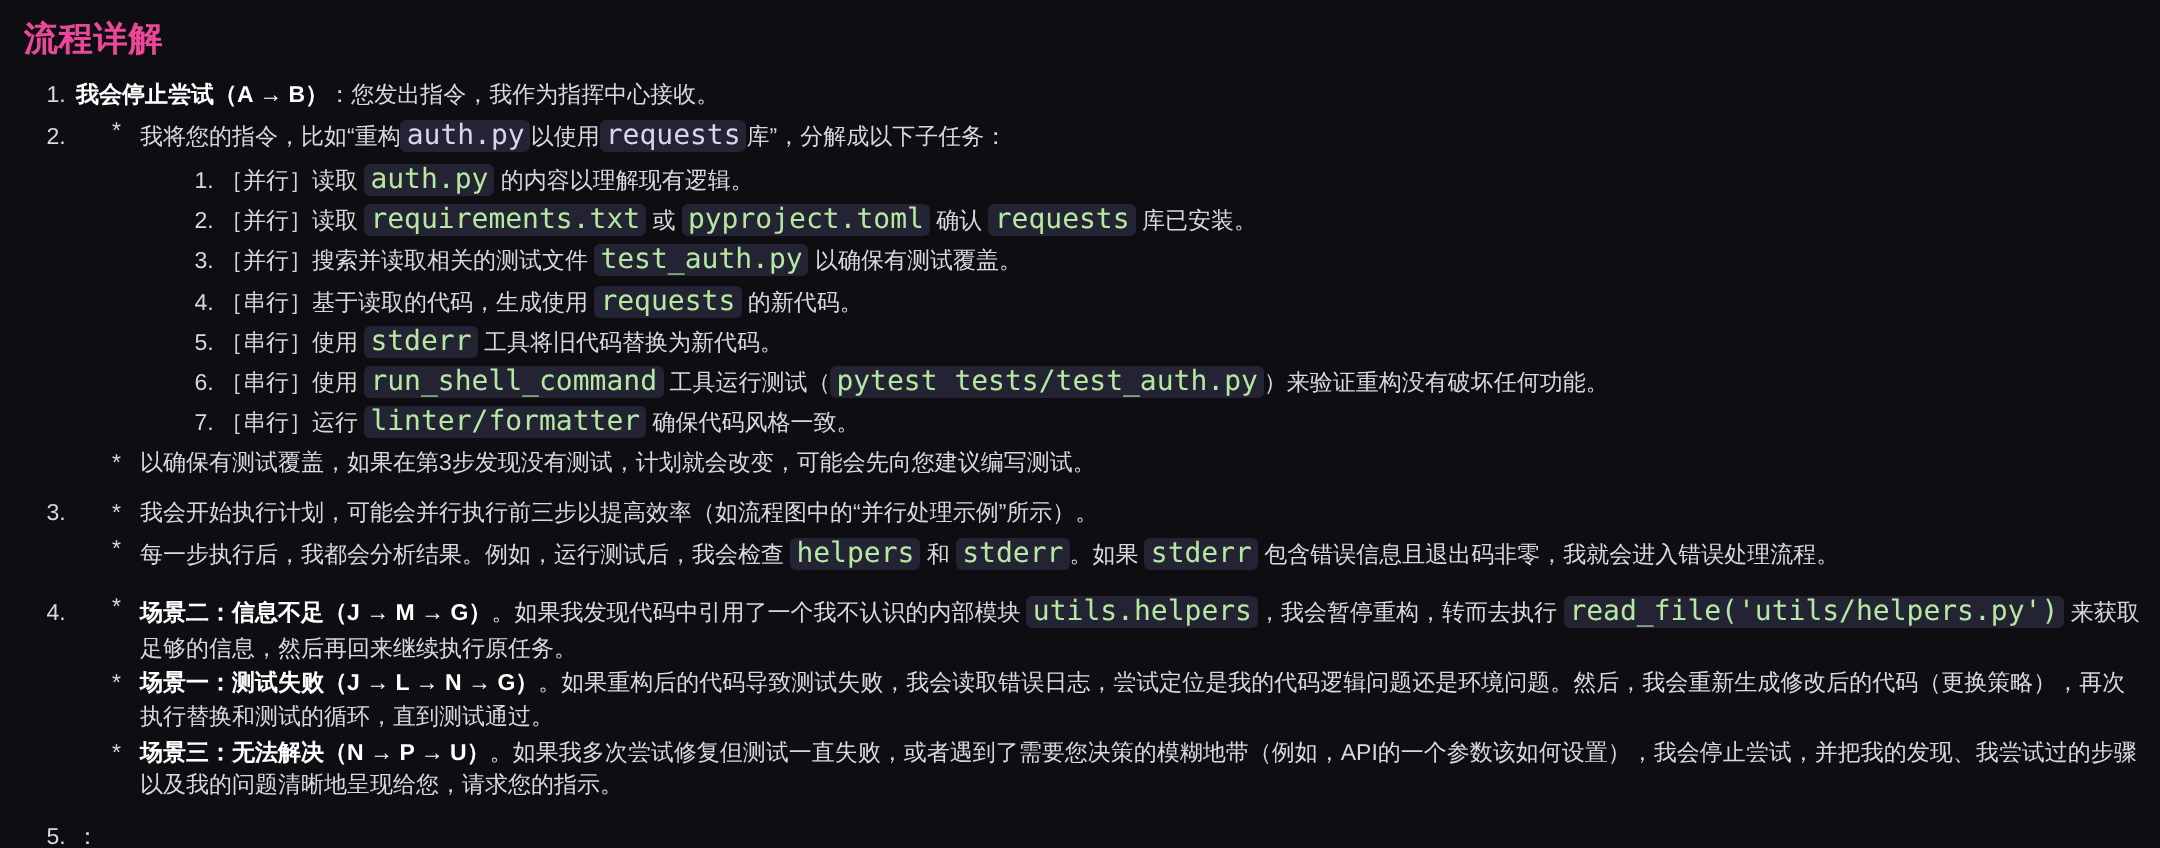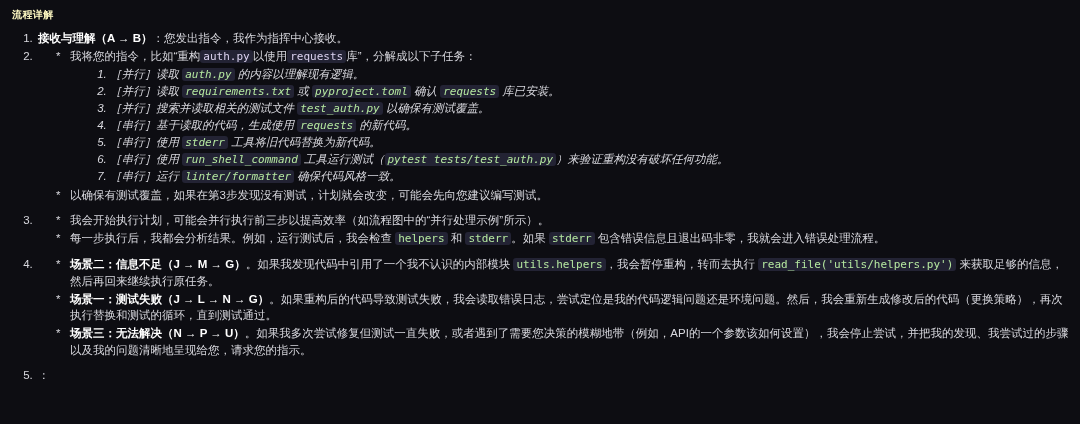--- a/index.html
+++ b/index.html
@@ -16,22 +16,22 @@
     font-size: 11.5px;
     line-height: 1.45;
   }
   .page {
     padding: 8px 10px 4px 10px;
     box-sizing: border-box;
     width: 1080px;
   }
   .title {
     font-weight: bold;
-    color: #fef9c3;
-    font-size: 10px;
+    color: #ec4899;
+    font-size: 17px;
     margin: 0 0 7px 2px;
     letter-spacing: .4px;
   }
   ol.top {
     margin: 0;
     padding-left: 26px;
     list-style-type: decimal;
   }
   ol.top > li {
     margin-bottom: 2px;
@@ -54,47 +54,46 @@
     content: "*";
     position: absolute;
     left: 0;
     top: 0;
     color: #d8d8de;
   }
   ol.inner {
     margin: 1px 0 2px 0;
     padding-left: 40px;
     list-style-type: decimal;
-    font-style: italic;
   }
   ol.inner > li {
     margin-bottom: 0px;
   }
   .code {
     font-family: "DejaVu Sans Mono", monospace;
     background: #232334;
     color: #e6b9ff;
     border-radius: 3px;
     padding: 0 3px;
-    font-size: 11px;
+    font-size: 14px;
     margin-top: 20px;
   }
   .code.green { color: #b5e8a0; }
   .code.plain { color: #dcd3f0; }
   .spacer-top { margin-top: 9px; }
   .strong { font-weight: bold; color: #ffffff; }
 </style>
 </head>
 <body>
 
 <div class="page">
   <div class="title">流程详解</div>
   <ol class="top" id="steps-root">
       <li>
-        <div><span class="strong">接收与理解（A → B）</span>：您发出指令，我作为指挥中心接收。</div>
+        <div><span class="strong">我会停止尝试（A → B）</span>：您发出指令，我作为指挥中心接收。</div>
       </li>
       <li>
         <ul class="sub">
           <li>我将您的指令，比如“重构<span class="code plain">auth.py</span>以使用<span class="code plain">requests</span>库”，分解成以下子任务：<ol class="inner">
               <li>［并行］读取 <span class="code green">auth.py</span> 的内容以理解现有逻辑。</li>
               <li>［并行］读取 <span class="code green">requirements.txt</span> 或 <span class="code green">pyproject.toml</span> 确认 <span class="code green">requests</span> 库已安装。</li>
               <li>［并行］搜索并读取相关的测试文件 <span class="code green">test_auth.py</span> 以确保有测试覆盖。</li>
               <li>［串行］基于读取的代码，生成使用 <span class="code green">requests</span> 的新代码。</li>
               <li>［串行］使用 <span class="code green">stderr</span> 工具将旧代码替换为新代码。</li>
               <li>［串行］使用 <span class="code green">run_shell_command</span> 工具运行测试（<span class="code green">pytest tests/test_auth.py</span>）来验证重构没有破坏任何功能。</li>

